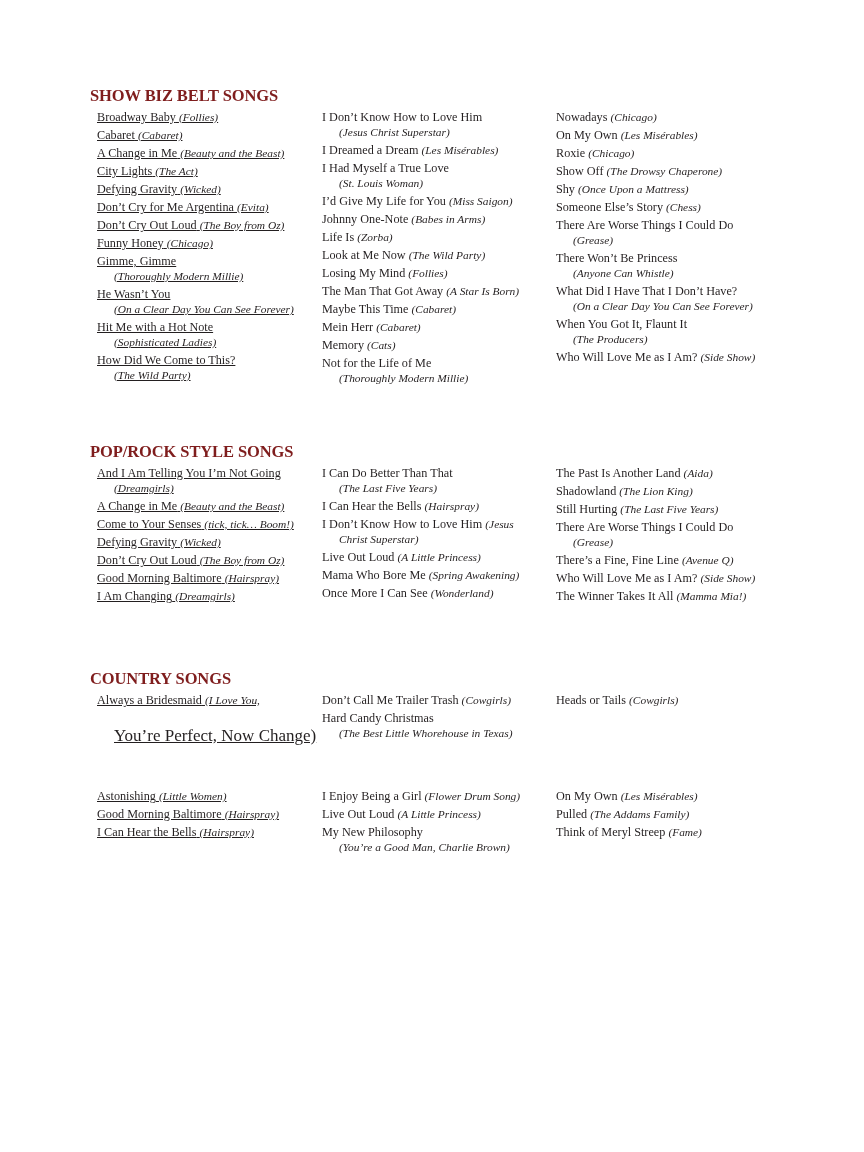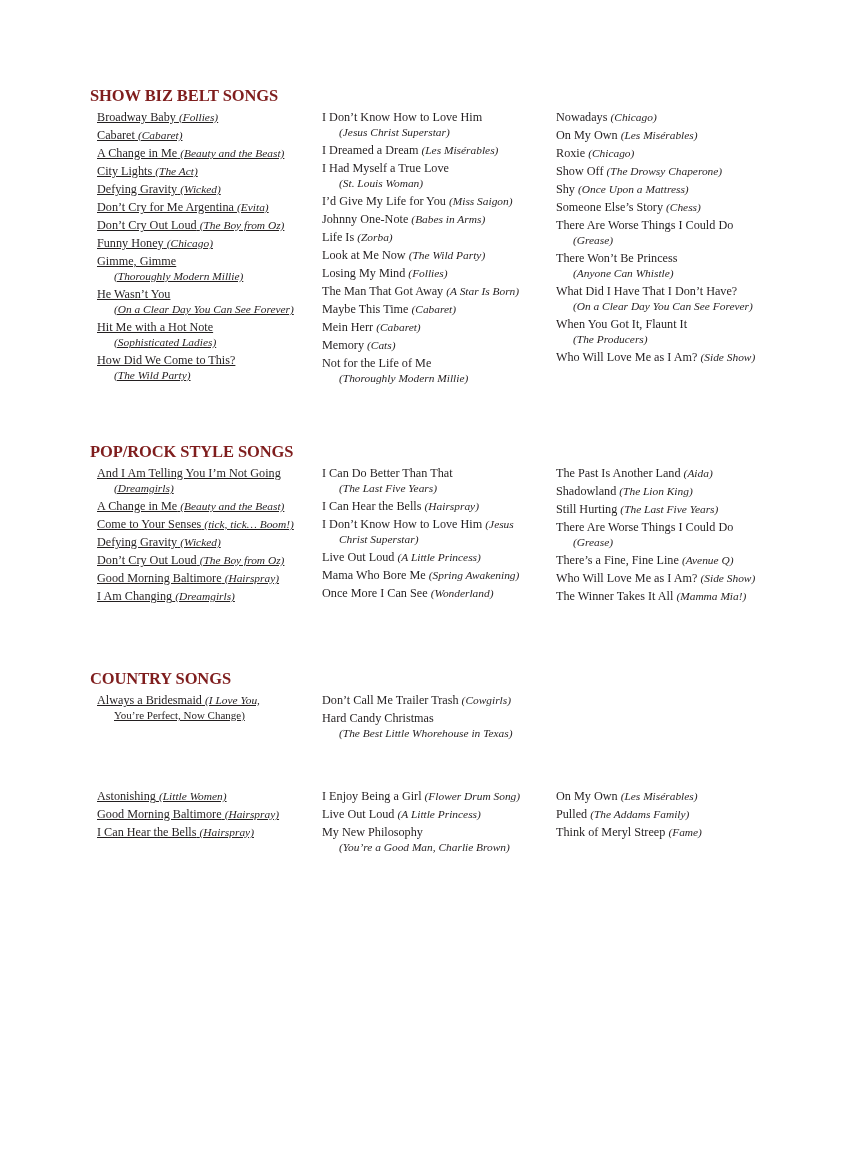--- a/index.html
+++ b/index.html
@@ -34,21 +34,21 @@
   }
   .song .title { font-style: normal; }
   .song .show { font-style: italic; font-size: 11.4px; }
   .song .cont {
     display: block;
     padding-left: 17px;
     font-size: 11.4px;
     line-height: 15px;
   }
   .song .cont.italic { font-style: italic; }
-  .song .cont.roman { font-style: normal; font-size: 11px; }
+  .song .cont.roman { font-style: normal; font-size: 17px; margin-top: 20px; }
 </style>
 </head>
 <body>
 
 <div class="section" style="top:86px;">
   <h2 class="section-title">SHOW BIZ BELT SONGS</h2>
   <div class="cols">
     <div class="col c1">
         <div class="song"><span class="title">Broadway Baby</span> <span class="show">(Follies)</span></div>
         <div class="song"><span class="title">Cabaret</span> <span class="show">(Cabaret)</span></div>
@@ -129,20 +129,23 @@
 <div class="section" style="top:669px;">
   <h2 class="section-title">COUNTRY SONGS</h2>
   <div class="cols">
     <div class="col c1">
         <div class="song"><span class="title">Always a Bridesmaid</span> <span class="show">(I Love You,</span><span class="cont roman">You’re Perfect, Now Change)</span></div>
       </div>
     <div class="col c2">
         <div class="song"><span class="title">Don’t Call Me Trailer Trash</span> <span class="show">(Cowgirls)</span></div>
         <div class="song"><span class="title">Hard Candy Christmas</span><span class="cont italic">(The Best Little Whorehouse in Texas)</span></div>
       </div>
+    <div class="col c3">
+        <div class="song"><span class="title">Heads or Tails</span> <span class="show">(Cowgirls)</span></div>
+      </div>
   </div>
 </div>
 
 <div class="section" style="top:789px;">
   <div class="cols">
     <div class="col c1">
         <div class="song"><span class="title">Astonishing</span> <span class="show">(Little Women)</span></div>
         <div class="song"><span class="title">Good Morning Baltimore</span> <span class="show">(Hairspray)</span></div>
         <div class="song"><span class="title">I Can Hear the Bells</span> <span class="show">(Hairspray)</span></div>
       </div>

